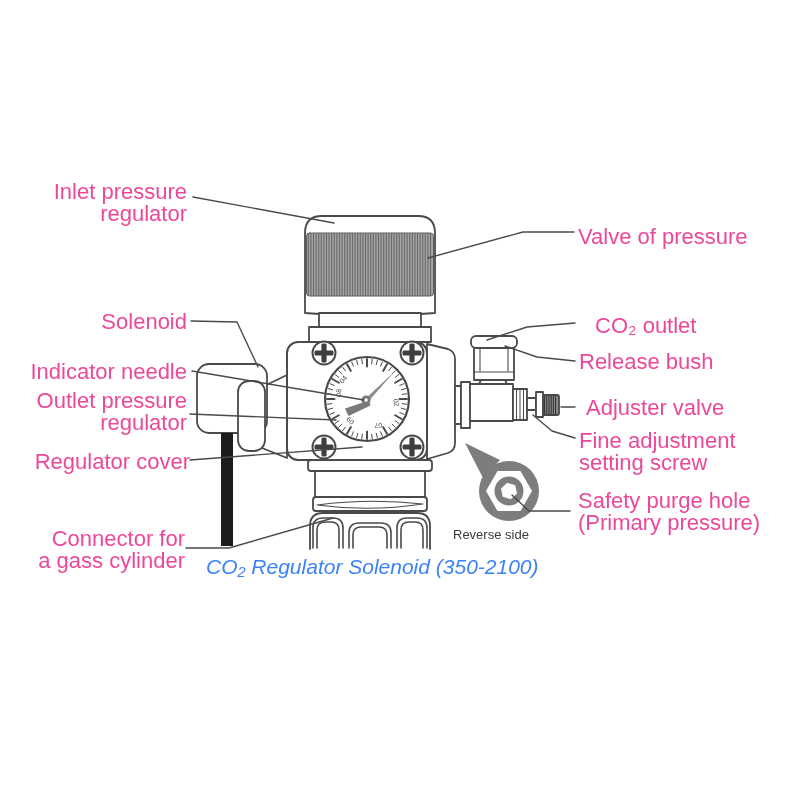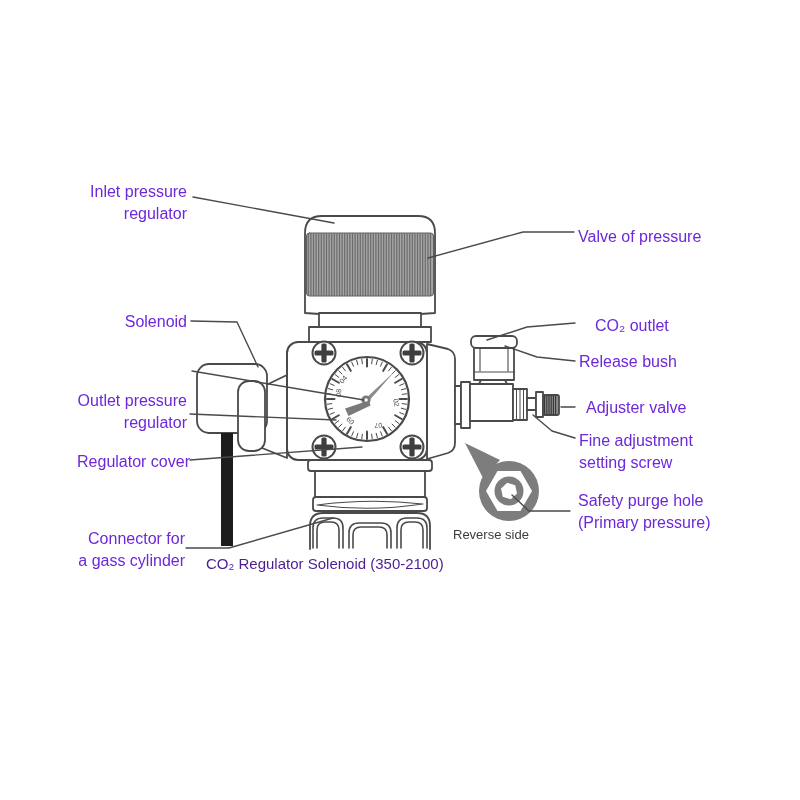--- a/index.html
+++ b/index.html
@@ -1,21 +1,21 @@
 <!DOCTYPE html>
 <html><head>
 <meta charset="utf-8">
 <style>
   html,body{margin:0;padding:0;background:#ffffff;}
   #stage{position:relative;width:800px;height:800px;background:#ffffff;overflow:hidden;
          font-family:"Liberation Sans","DejaVu Sans",sans-serif;}
   #drawing{position:absolute;left:0;top:0;}
-  .lbl{position:absolute;font-size:16px;line-height:22px;color:#6d28d9;white-space:pre-line;}
+  .lbl{position:absolute;font-size:22px;line-height:22px;color:#ec4899;white-space:pre-line;}
   .lbl.r{text-align:right;}
-  .cap{position:absolute;font-size:15px;color:#4c1d95;}
+  .cap{position:absolute;font-size:21px;color:#3b82f6;font-style:italic;}
   .rv{position:absolute;font-size:13px;color:#3b3b3b;}
   svg text{font-family:"Liberation Sans","DejaVu Sans",sans-serif;}
 </style>
 </head>
 <body>
 
 <div id="stage">
 
   <svg id="drawing" width="800" height="800" viewBox="0 0 800 800">
     <g fill="#ffffff" stroke="#4a4a4a" stroke-width="1.8" stroke-linejoin="round" stroke-linecap="round">
@@ -251,20 +251,21 @@
         <polyline points="575,438 552,431 533,415"></polyline>
         <polyline points="570,511 529,511 512,495"></polyline>
       </g>
     </g>
   </svg>
 
   <div class="lbl r" style="right:613px;top:181px;">Inlet pressure
 regulator</div>
   <div class="lbl" style="left:578px;top:226px;">Valve of pressure</div>
   <div class="lbl r" style="right:613px;top:311px;">Solenoid</div>
+  <div class="lbl r" style="right:613px;top:361px;">Indicator needle</div>
   <div class="lbl r" style="right:613px;top:390px;">Outlet pressure
 regulator</div>
   <div class="lbl r" style="right:610px;top:451px;">Regulator cover</div>
   <div class="lbl r" style="right:615px;top:528px;">Connector for
 a gass cylinder</div>
   <div class="lbl" style="left:579px;top:315px;margin-left:16px;">CO₂ outlet</div>
   <div class="lbl" style="left:579px;top:351px;">Release bush</div>
   <div class="lbl" style="left:579px;top:397px;margin-left:7px;">Adjuster valve</div>
   <div class="lbl" style="left:579px;top:430px;">Fine adjustment
 setting screw</div>

